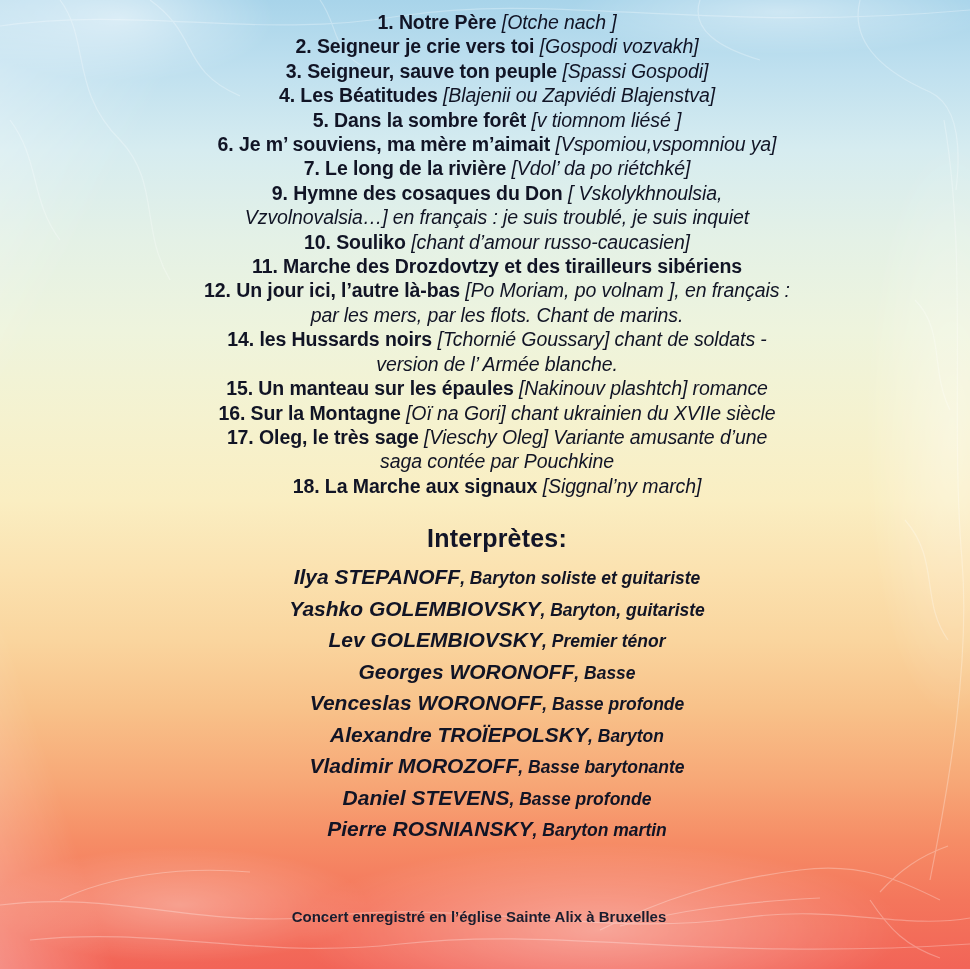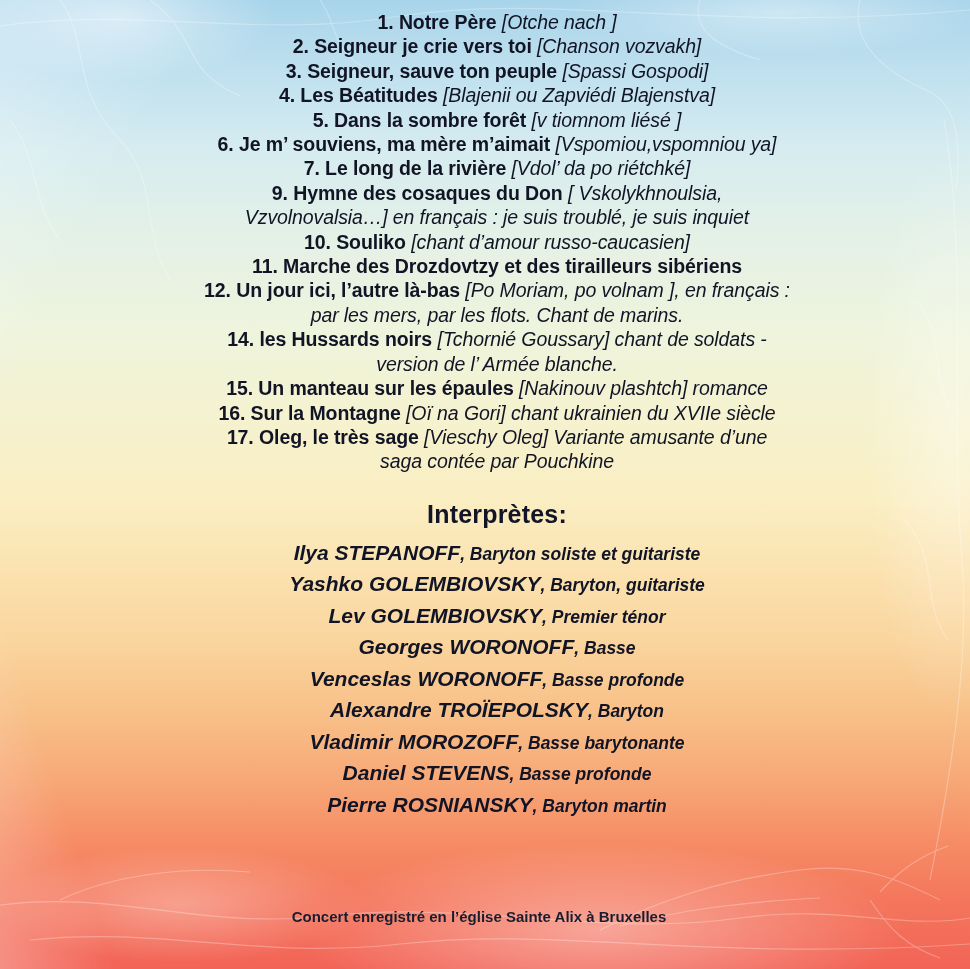--- a/index.html
+++ b/index.html
@@ -135,38 +135,39 @@
       <path d="M880,892 C900,870 920,856 948,846"></path>
       <path d="M870,900 C890,930 906,946 940,958"></path>
       <path d="M60,900 C110,876 180,866 250,872"></path>
       <path d="M10,120 C40,160 30,200 60,240"></path>
     </g>
   </svg>
   <div class="wrap-sheen"></div>
 
   <div class="tracklist">
     <div class="track"><b>1.</b> <b>Notre Père</b> <i>[Otche nach ]</i></div>
-    <div class="track"><b>2.</b> <b>Seigneur je crie vers toi</b> <i>[Chanson vozvakh]</i></div>
+    <div class="track"><b>2.</b> <b>Seigneur je crie vers toi</b> <i>[Gospodi vozvakh]</i></div>
     <div class="track"><b>3.</b> <b>Seigneur, sauve ton peuple</b> <i>[Spassi Gospodi]</i></div>
     <div class="track"><b>4.</b> <b>Les Béatitudes</b> <i>[Blajenii ou Zapviédi Blajenstva]</i></div>
     <div class="track"><b>5.</b> <b>Dans la sombre forêt</b> <i>[v tiomnom liésé ]</i></div>
     <div class="track"><b>6.</b> <b>Je m’ souviens, ma mère m’aimait</b> <i>[Vspomiou,vspomniou ya]</i></div>
     <div class="track"><b>7.</b> <b>Le long de la rivière</b> <i>[Vdol’ da po riétchké]</i></div>
     <div class="track"><b>9.</b> <b>Hymne des cosaques du Don</b> <i>[ Vskolykhnoulsia,
 Vzvolnovalsia…] en français : je suis troublé, je suis inquiet</i></div>
     <div class="track"><b>10.</b> <b>Souliko</b> <i>[chant d’amour russo-caucasien]</i></div>
     <div class="track"><b>11.</b> <b>Marche des Drozdovtzy et des tirailleurs sibériens</b></div>
     <div class="track"><b>12.</b> <b>Un jour ici, l’autre là-bas</b> <i>[Po Moriam, po volnam ], en français :
 par les mers, par les flots. Chant de marins.</i></div>
     <div class="track"><b>14.</b> <b>les Hussards noirs</b> <i>[Tchornié Goussary] chant de soldats -
 version de l’ Armée blanche.</i></div>
     <div class="track"><b>15.</b> <b>Un manteau sur les épaules</b> <i>[Nakinouv plashtch] romance</i></div>
     <div class="track"><b>16.</b> <b>Sur la Montagne</b> <i>[Oï na Gori] chant ukrainien du XVIIe siècle</i></div>
     <div class="track"><b>17.</b> <b>Oleg, le très sage</b> <i>[Vieschy Oleg] Variante amusante d’une
 saga contée par Pouchkine</i></div>
+    <div class="track"><b>18.</b> <b>La Marche aux signaux</b> <i>[Siggnal’ny march]</i></div>
   </div>
 
   <div class="perf-heading">Interprètes:</div>
 
   <div class="performers">
     <div class="performer"><span>Ilya STEPANOFF</span><span class="role">, Baryton soliste et guitariste</span></div>
     <div class="performer"><span>Yashko GOLEMBIOVSKY</span><span class="role">, Baryton, guitariste</span></div>
     <div class="performer"><span>Lev GOLEMBIOVSKY</span><span class="role">, Premier ténor</span></div>
     <div class="performer"><span>Georges WORONOFF</span><span class="role">, Basse</span></div>
     <div class="performer"><span>Venceslas WORONOFF</span><span class="role">, Basse profonde</span></div>

